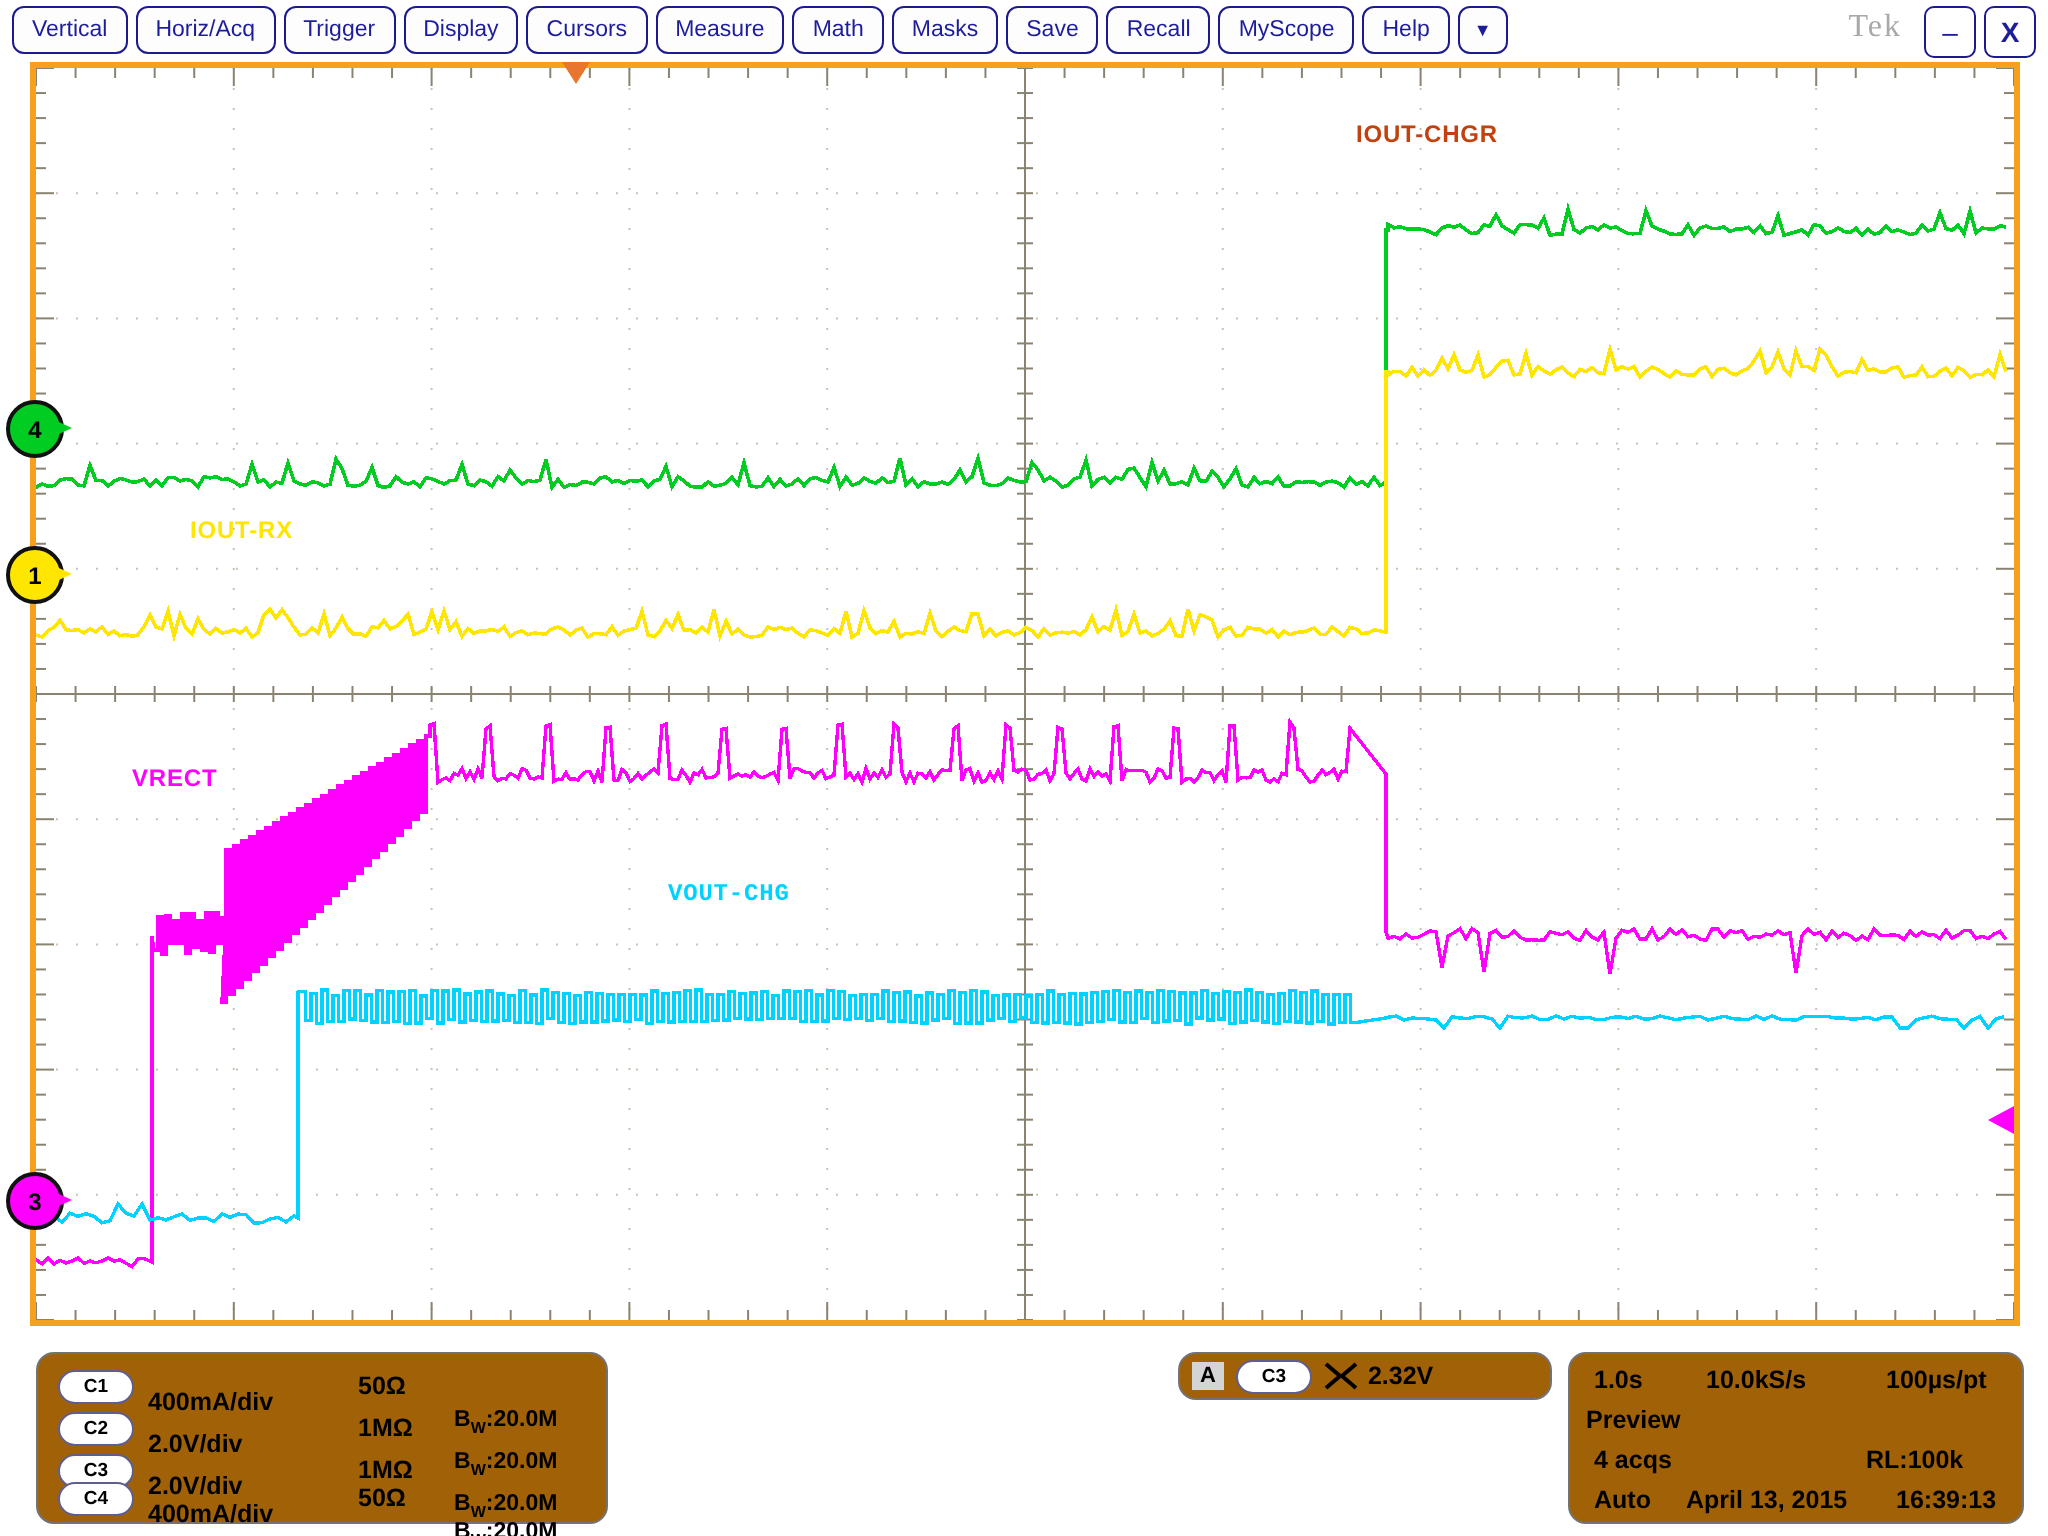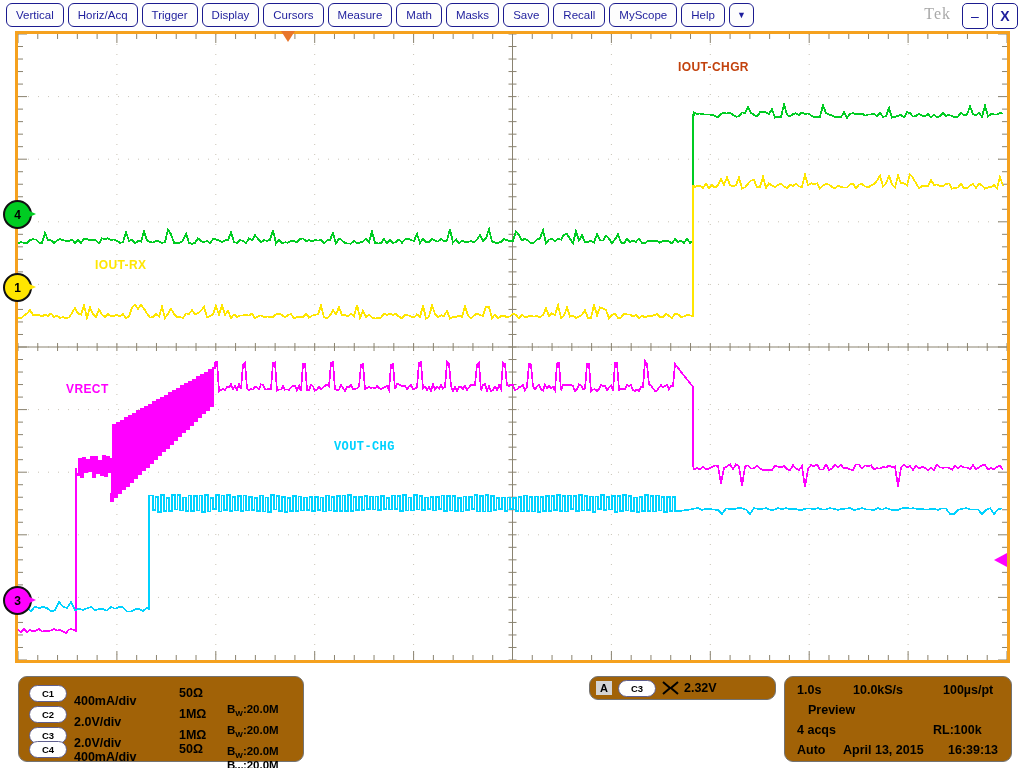--- a/index.html
+++ b/index.html
@@ -495,19 +495,19 @@
   <svg width="20" height="16" style="margin:0 3px">
     <path d="M2 2 L9 8 L2 14 M17 2 L10 8 L17 14" stroke="#000" stroke-width="2" fill="none"></path>
   </svg>
   <span>2.32V</span>
 </div>
 
 <div class="panel" id="acq-panel">
   <span class="arow" style="left:12px;top:6px">1.0s</span>
   <span class="arow" style="left:68px;top:6px">10.0kS/s</span>
   <span class="arow" style="left:158px;top:6px">100µs/pt</span>
-  <span class="arow" style="left:23px;top:26px">Preview</span>
+  <span class="arow" style="left:8px;top:26px">Preview</span>
   <span class="arow" style="left:12px;top:46px">4 acqs</span>
   <span class="arow" style="left:148px;top:46px">RL:100k</span>
   <span class="arow" style="left:12px;top:66px">Auto</span>
   <span class="arow" style="left:58px;top:66px">April 13, 2015</span>
   <span class="arow" style="left:163px;top:66px">16:39:13</span>
 </div>
 
 </body></html>

